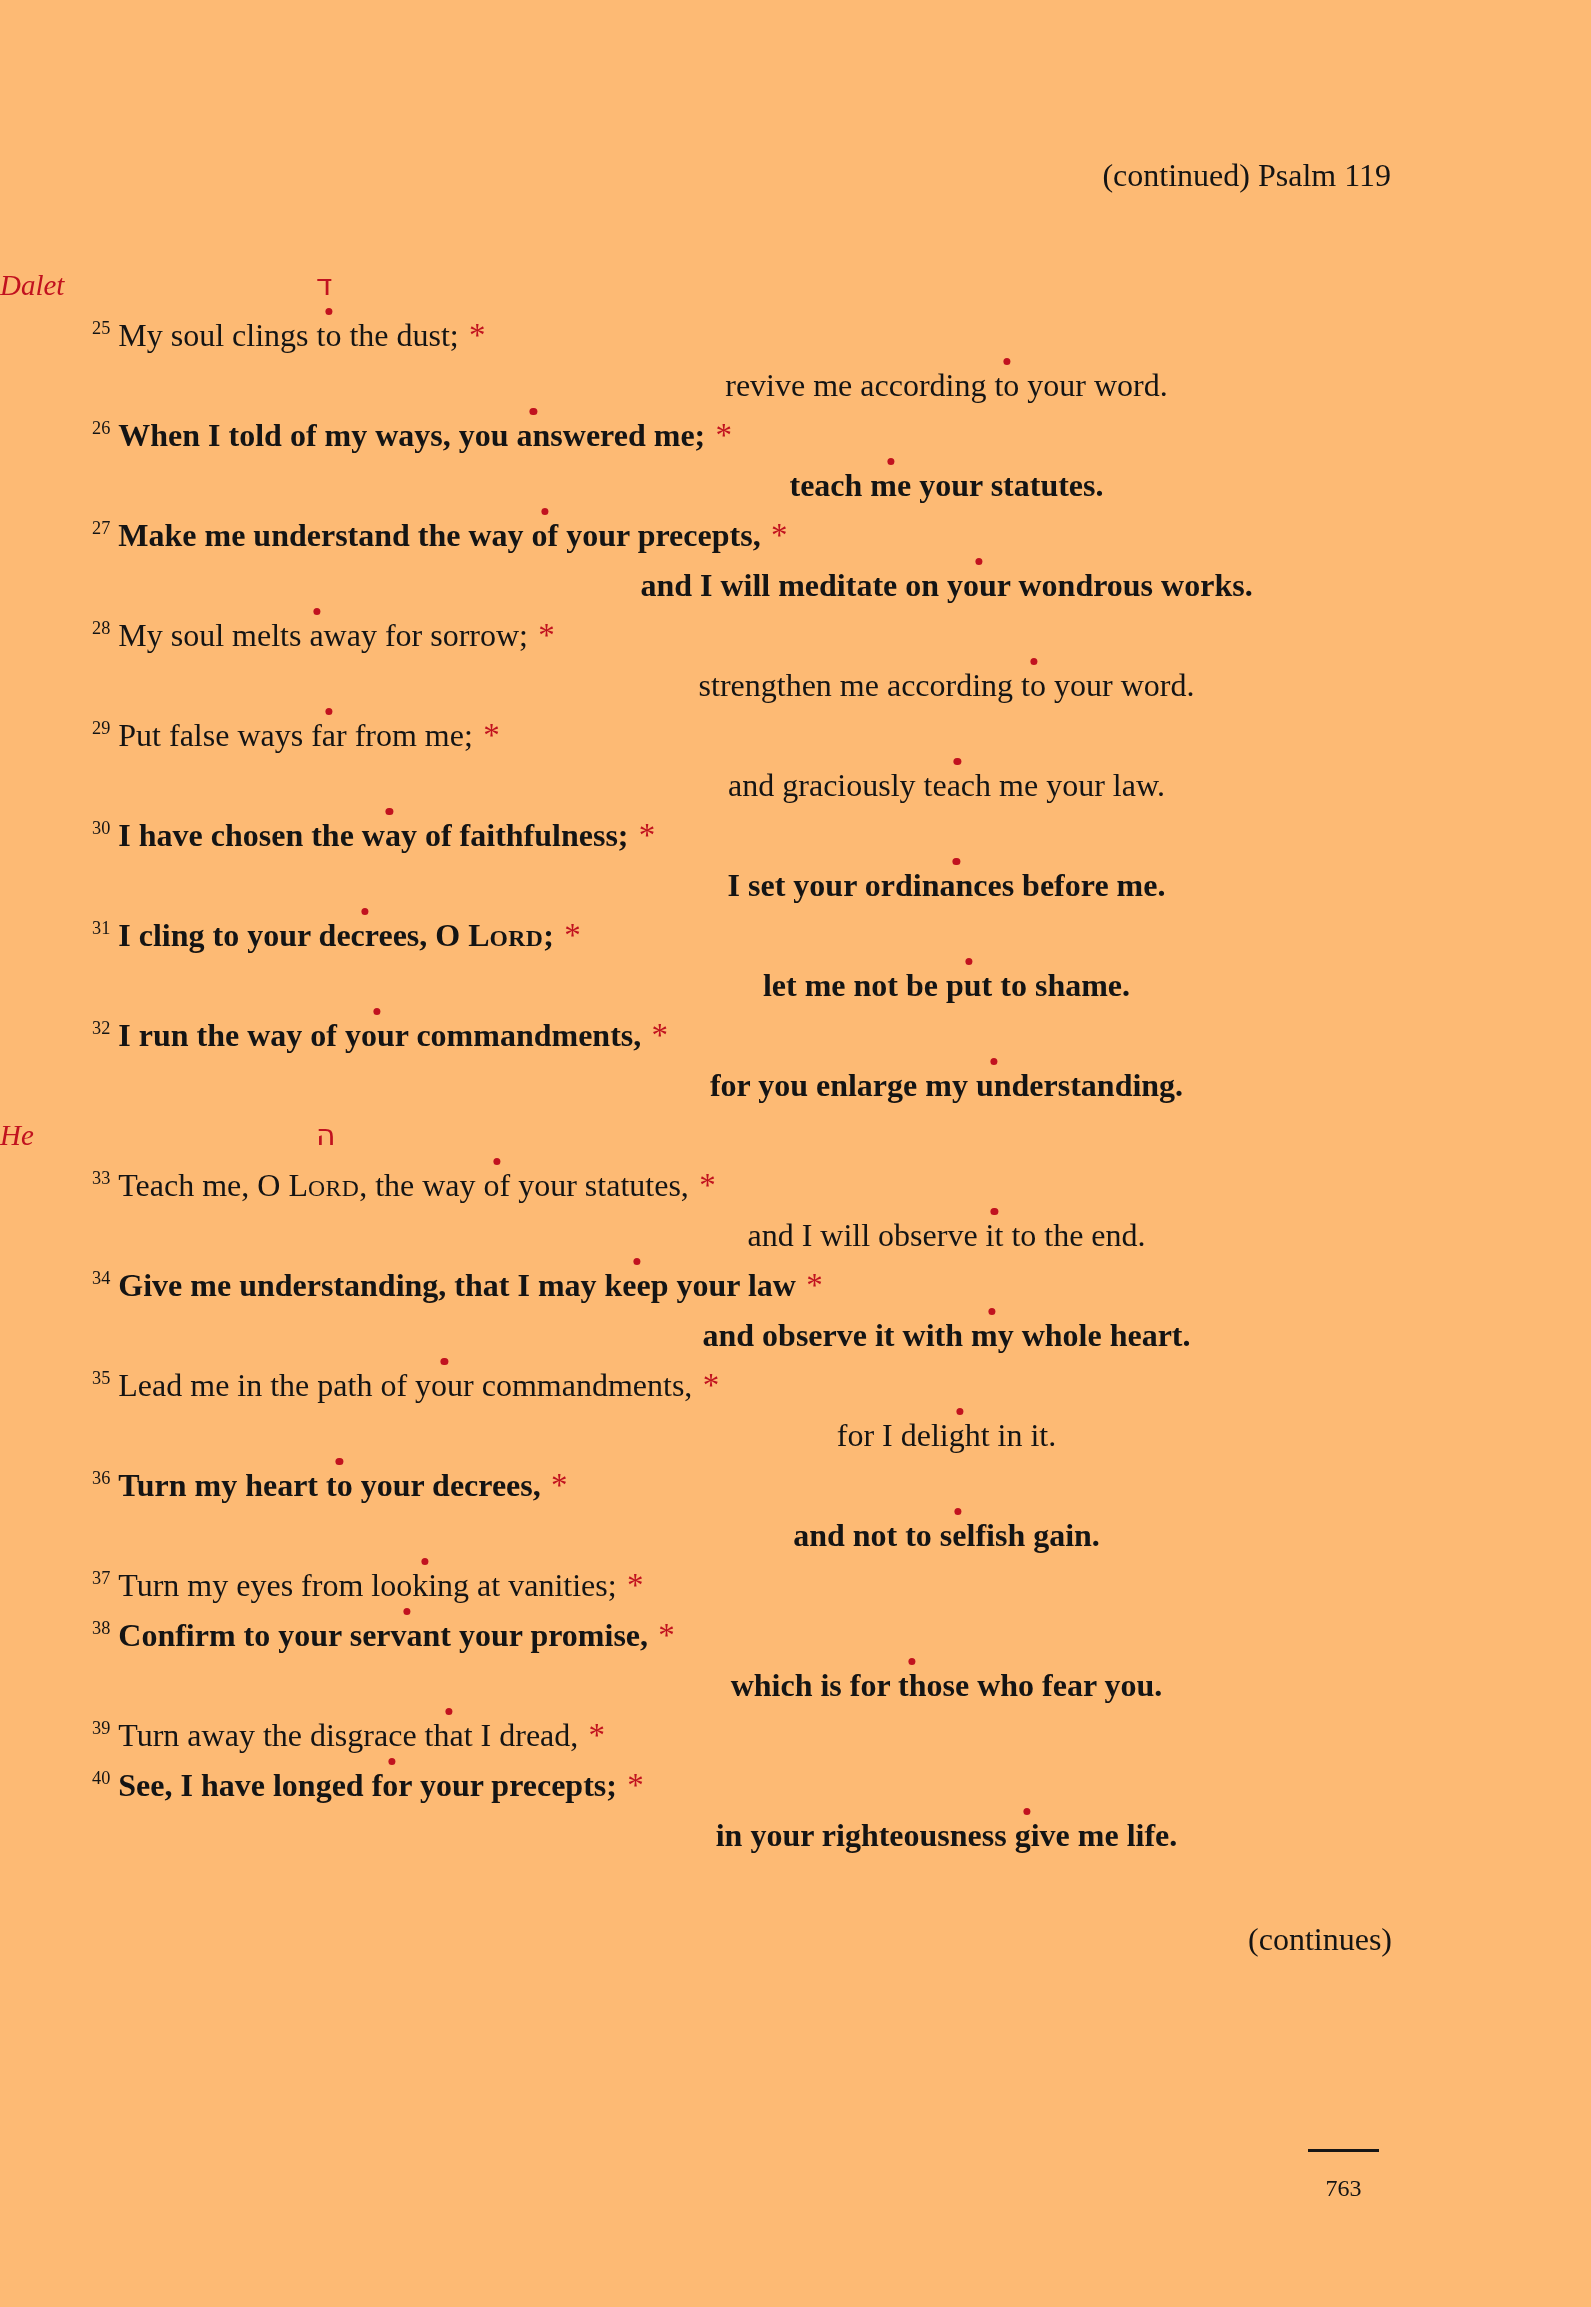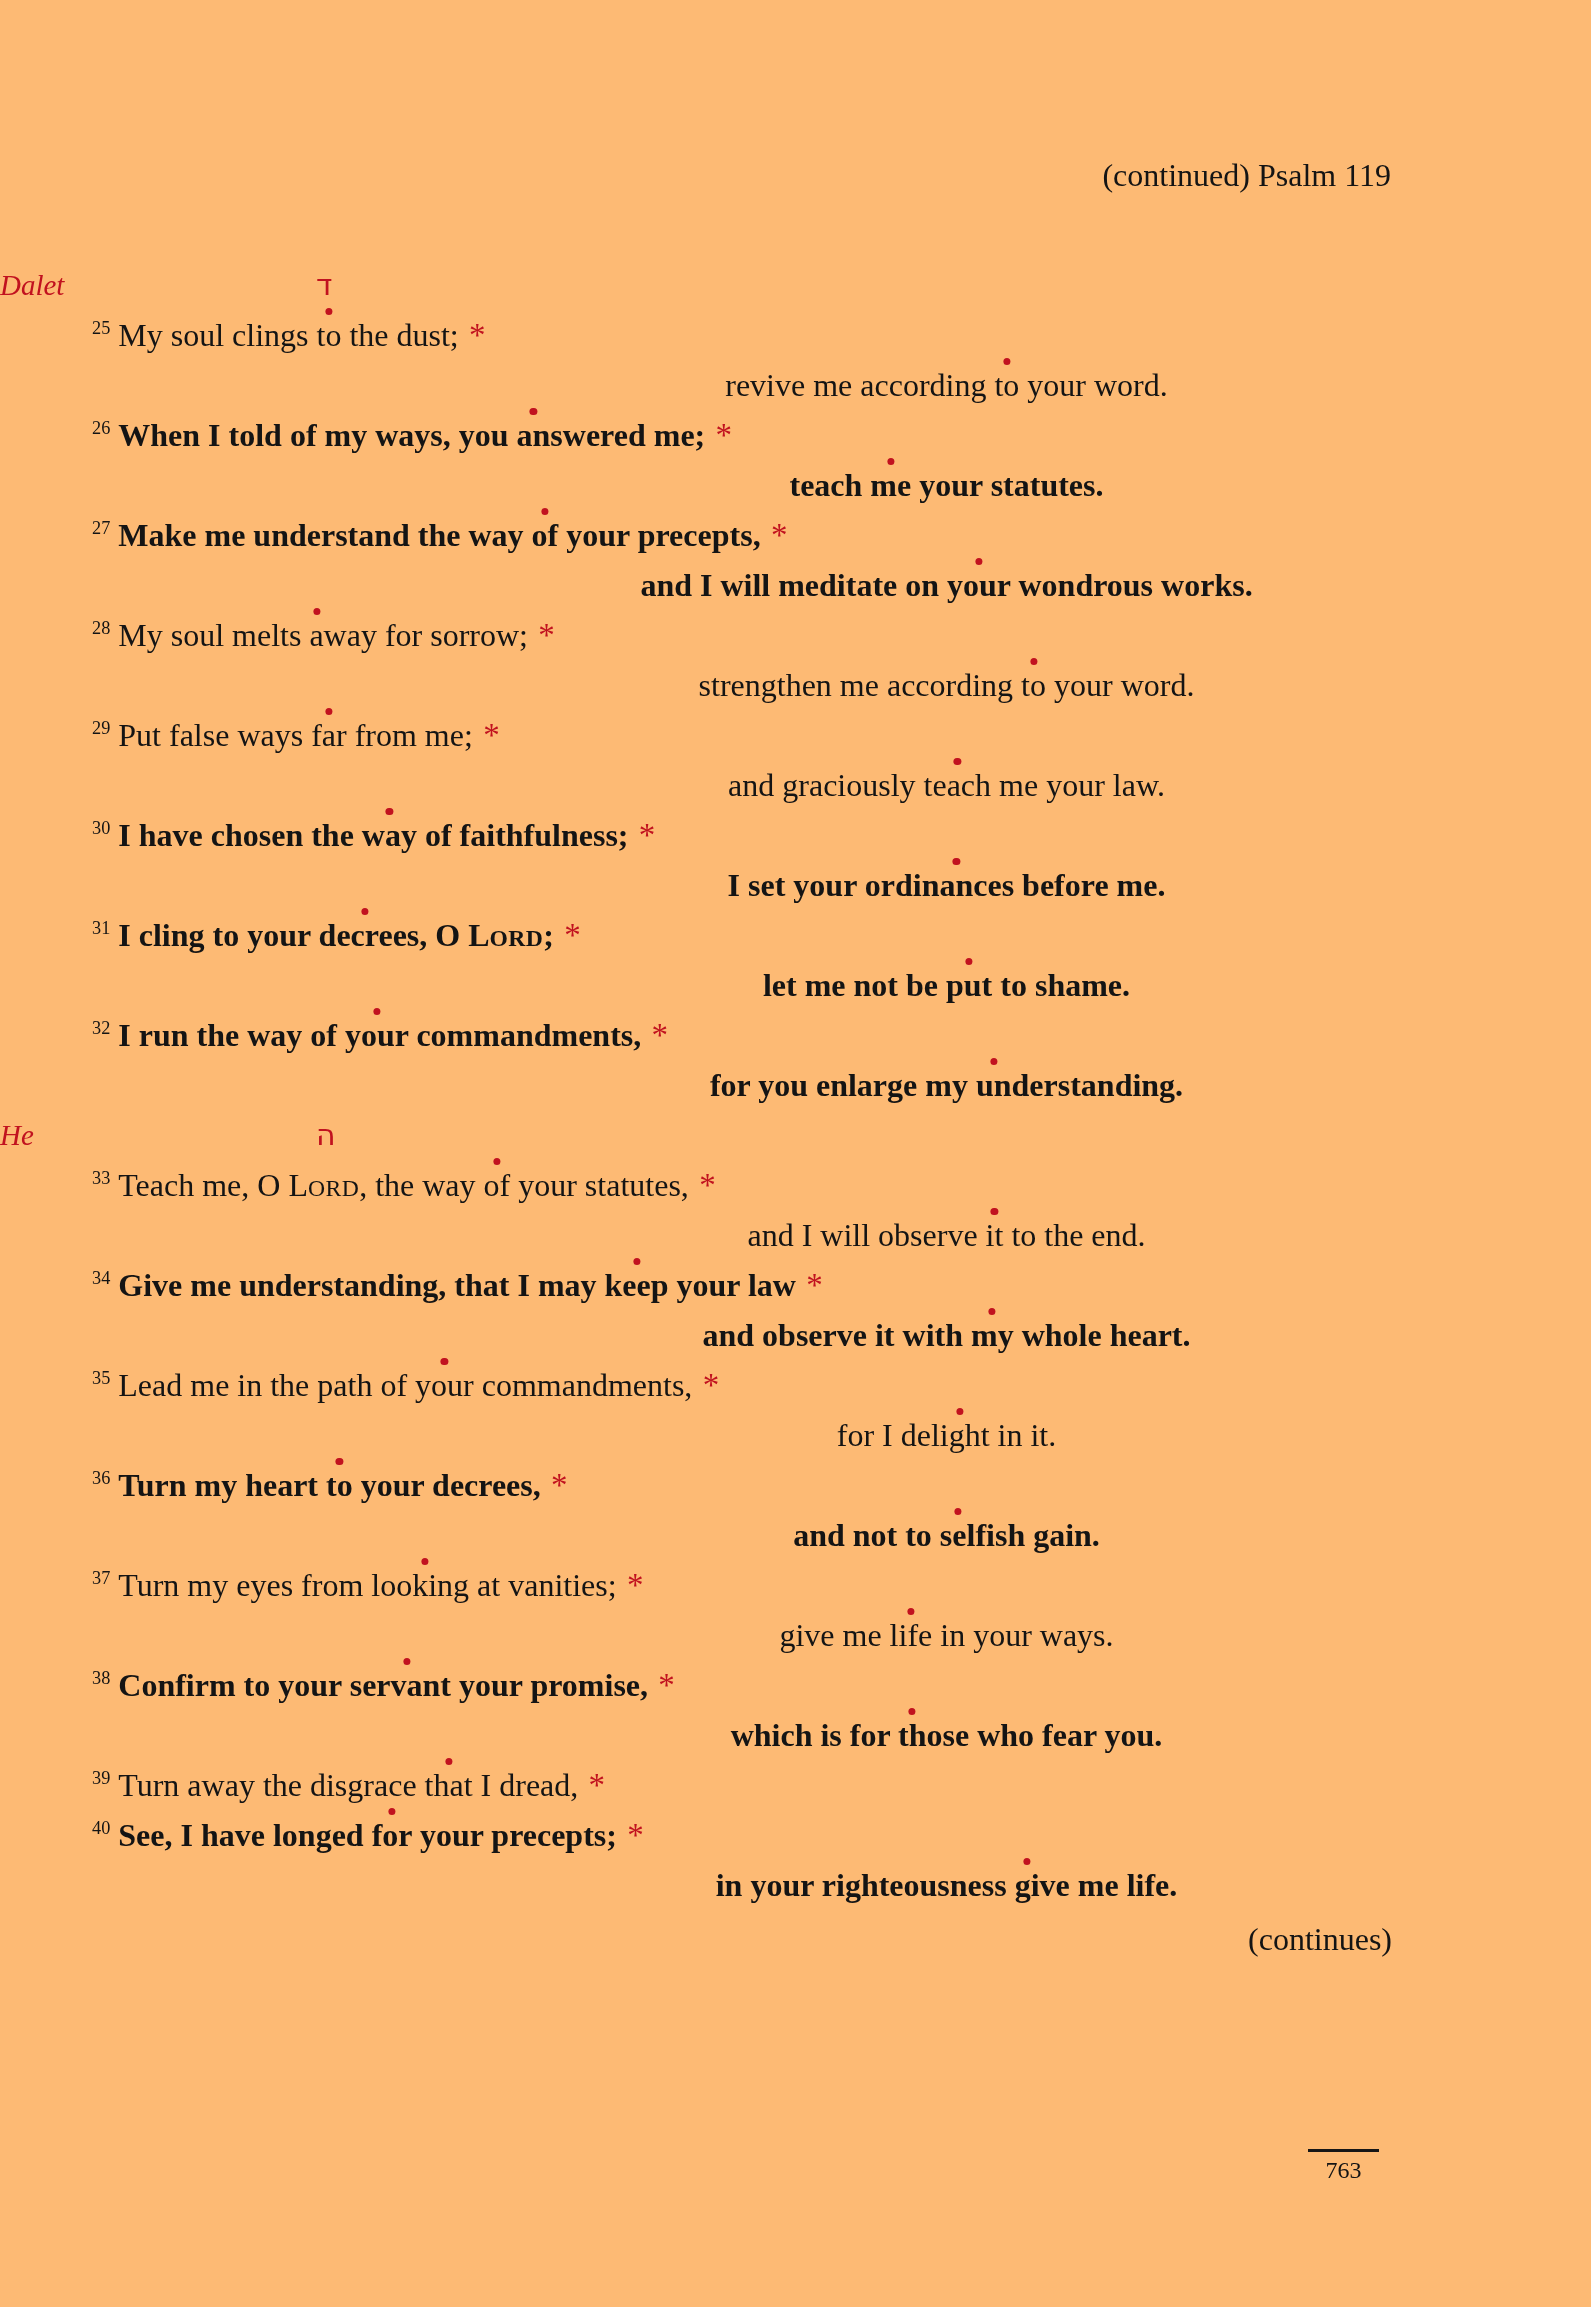--- a/index.html
+++ b/index.html
@@ -93,21 +93,21 @@
     color: var(--ink);
   }
   .folio { position: absolute; left: 1286px; top: 2149px; width: 115px; }
   .folio-rule {
     margin: 0 auto;
     width: 71px;
     height: 3.2px;
     background: #161616;
   }
   .folio-number {
-    margin-top: 4px;
+    margin-top: 22px;
     text-align: center;
     font-size: 24px;
     line-height: 29px;
     color: var(--ink);
   }
 </style>
 </head>
 <body>
 
 <div class="page">
@@ -159,21 +159,20 @@
       <div class="verse">
         <div class="row vline l1"><span class="vnum">35</span><span class="vtext">Lead me in the path of <span class="pt">your</span> commandments,</span><span class="star">*</span></div>
         <div class="row vline l2"><span class="vtext">for I de<span class="pt">light</span> in it.</span></div>
       </div>
       <div class="verse bold">
         <div class="row vline l1"><span class="vnum">36</span><span class="vtext">Turn my heart <span class="pt">to</span> your decrees,</span><span class="star">*</span></div>
         <div class="row vline l2"><span class="vtext">and not to <span class="pt">sel</span>fish gain.</span></div>
       </div>
       <div class="verse">
         <div class="row vline l1"><span class="vnum">37</span><span class="vtext">Turn my eyes from loo<span class="pt">ki</span>ng at vanities;</span><span class="star">*</span></div>
-        <div class="row vline l2"><span class="vtext">give me <span class="pt">life</span> in your ways.</span></div>
       </div>
       <div class="verse bold">
         <div class="row vline l1"><span class="vnum">38</span><span class="vtext">Confirm to your ser<span class="pt">va</span>nt your promise,</span><span class="star">*</span></div>
         <div class="row vline l2"><span class="vtext">which is for <span class="pt">th</span>ose who fear you.</span></div>
       </div>
       <div class="verse">
         <div class="row vline l1"><span class="vnum">39</span><span class="vtext">Turn away the disgrace <span class="pt">that</span> I dread,</span><span class="star">*</span></div>
       </div>
       <div class="verse bold">
         <div class="row vline l1"><span class="vnum">40</span><span class="vtext">See, I have longed <span class="pt">for</span> your precepts;</span><span class="star">*</span></div>

